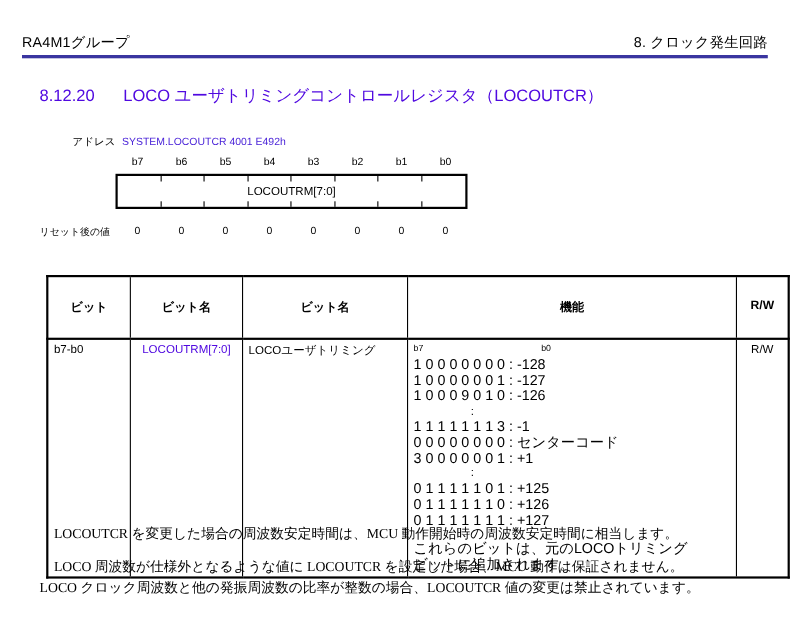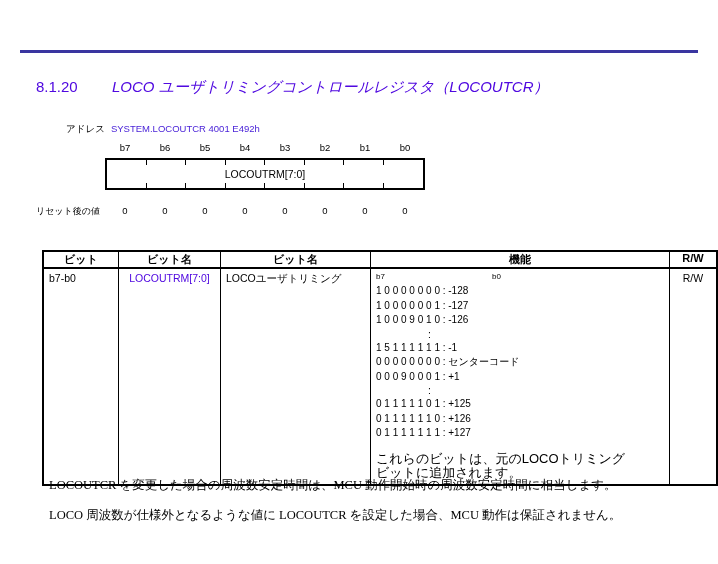--- a/index.html
+++ b/index.html
@@ -59,21 +59,20 @@
     color: #5009e0;
     font-size: 15px;
     white-space: nowrap;
   }
   .section-number {
     display: inline-block;
     width: 76px;
   }
   .section-heading {
     display: inline-block;
-    font-style: italic;
   }
 
   
   .address-line {
     position: absolute;
     left: 66px;
     top: 123px;
     font-size: 9.5px;
     white-space: nowrap;
   }
@@ -189,21 +188,21 @@
     padding: 3px 5px;
     font-size: 10.5px;
     font-weight: normal;
   }
   .reg-table thead th {
     border-top: 2px solid #000000;
     border-bottom: 2px solid #000000;
     text-align: center;
     font-weight: bold;
     font-size: 11px;
-    padding: 0 3px;
+    padding: 20px 3px;
   }
   .reg-table tbody td {
     border-bottom: 2px solid #000000;
     height: 195px;
   }
   .reg-table td:first-child,
   .reg-table th:first-child {
     border-left: 2px solid #000000;
   }
   .reg-table td:last-child,
@@ -227,21 +226,21 @@
     position: relative;
     height: 11px;
     font-size: 8px;
     margin-bottom: 1px;
   }
   .func-head .b7 { position: absolute; left: 0; top: 0; }
   .func-head .b0 { position: absolute; left: 116px; top: 0; }
 
   .bitlist { margin: 0; }
   .bitline {
-    font-size: 10px;
+    font-size: 13px;
     line-height: 14.5px;
     white-space: pre;
   }
   .bitline.ellipsis {
     text-align: left;
     padding-left: 52px;
     line-height: 13px;
     font-size: 10.5px;
   }
   .func-note {
@@ -267,25 +266,27 @@
   }
   .body-text p.no-indent {
     text-indent: 0;
     margin-top: -11px;
   }
 </style>
 </head>
 <body>
 
 <div class="page-header">
+  <div class="header-left">RA4M1グループ</div>
+  <div class="header-right">8. クロック発生回路</div>
 </div>
 <div class="header-rule"></div>
 
 <div class="section-title">
-  <span class="section-number">8.1.20</span><span class="section-heading">LOCO ユーザトリミングコントロールレジスタ（LOCOUTCR）</span>
+  <span class="section-number">8.12.20</span><span class="section-heading">LOCO ユーザトリミングコントロールレジスタ（LOCOUTCR）</span>
 </div>
 
 <div class="address-line">
   <span class="address-label">アドレス</span><span class="address-value">SYSTEM.LOCOUTCR 4001 E492h</span>
 </div>
 
 <div class="bit-diagram">
   <div class="bit-labels">
     <div>b7</div>
     <div>b6</div>
@@ -354,31 +355,32 @@
       <td class="cell-func">
         <div class="func-head">
           <span class="b7">b7</span>
           <span class="b0">b0</span>
         </div>
         <div class="bitlist">
           <div class="bitline">1 0 0 0 0 0 0 0 : -128</div>
           <div class="bitline">1 0 0 0 0 0 0 1 : -127</div>
           <div class="bitline">1 0 0 0 9 0 1 0 : -126</div>
           <div class="bitline ellipsis">:</div>
-          <div class="bitline">1 5 1 1 1 1 1 1 : -1</div>
+          <div class="bitline">1 1 1 1 1 1 1 3 : -1</div>
           <div class="bitline">0 0 0 0 0 0 0 0 : センターコード</div>
-          <div class="bitline">0 0 0 9 0 0 0 1 : +1</div>
+          <div class="bitline">3 0 0 0 0 0 0 1 : +1</div>
           <div class="bitline ellipsis">:</div>
           <div class="bitline">0 1 1 1 1 1 0 1 : +125</div>
           <div class="bitline">0 1 1 1 1 1 1 0 : +126</div>
           <div class="bitline">0 1 1 1 1 1 1 1 : +127</div>
         </div>
         <div class="func-note">これらのビットは、元のLOCOトリミングビットに追加されます。</div>
       </td>
       <td class="cell-rw">R/W</td>
     </tr>
   </tbody>
 </table>
 
 <div class="body-text">
   <p>LOCOUTCR を変更した場合の周波数安定時間は、MCU 動作開始時の周波数安定時間に相当します。</p>
   <p>LOCO 周波数が仕様外となるような値に LOCOUTCR を設定した場合、MCU 動作は保証されません。</p>
+  <p class="no-indent">LOCO クロック周波数と他の発振周波数の比率が整数の場合、LOCOUTCR 値の変更は禁止されています。</p>
 </div>
 
 </body></html>

